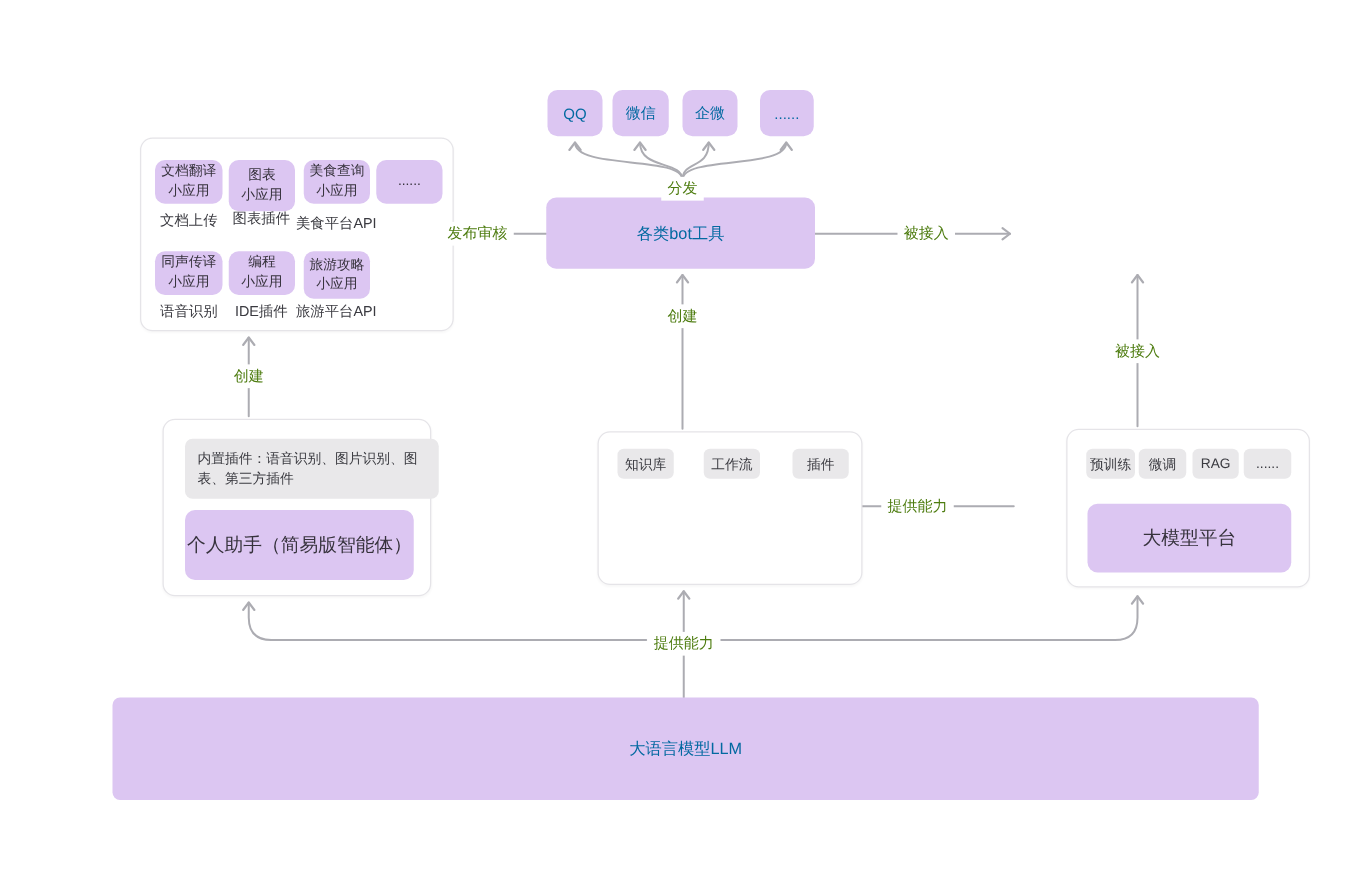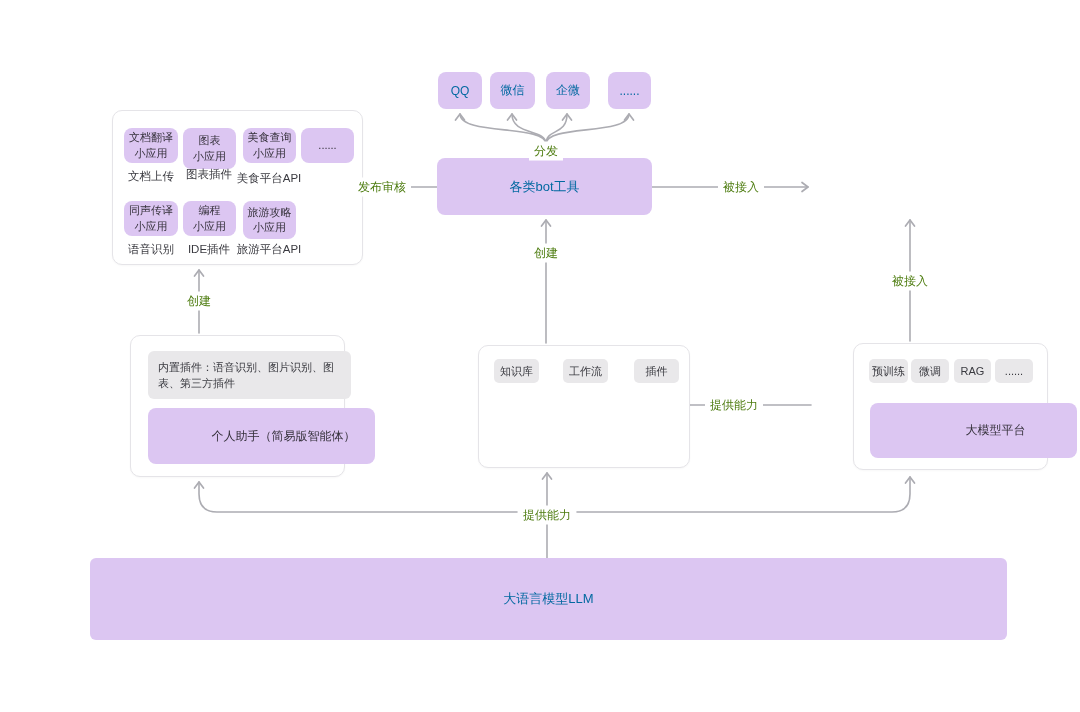--- a/index.html
+++ b/index.html
@@ -35,21 +35,21 @@
     font-size:11px;color:#3a3a40;z-index:3;
   }
   .graybar{
     position:absolute;background:var(--chip_gray,#e9e8ea);border-radius:6px;
     display:flex;align-items:center;justify-content:center;text-align:left;
     font-size:11px;line-height:1.5;color:#3a3a40;padding:4px 10px;z-index:3;
   }
   .inner-purple{
     position:absolute;background:var(--purple,#dcc6f2);border-radius:8px;
     display:flex;align-items:center;justify-content:center;
-    font-size:12px;color:#36323c;z-index:3;padding-left:44px;
+    font-size:15px;color:#36323c;z-index:3;
   }
   .edge-label{
     transform:translate(-50%,-50%);background:#ffffff;padding:1px 5px;
     font-size:12px;color:#4d7c0f;z-index:4;white-space:nowrap;
   }
 </style>
 </head>
 <body style="--purple: #dcc6f2; --chip_gray: #e9e8ea; --arrow: #acacb2; --border: #e5e4e8;">
 
 <div class="canvas">

